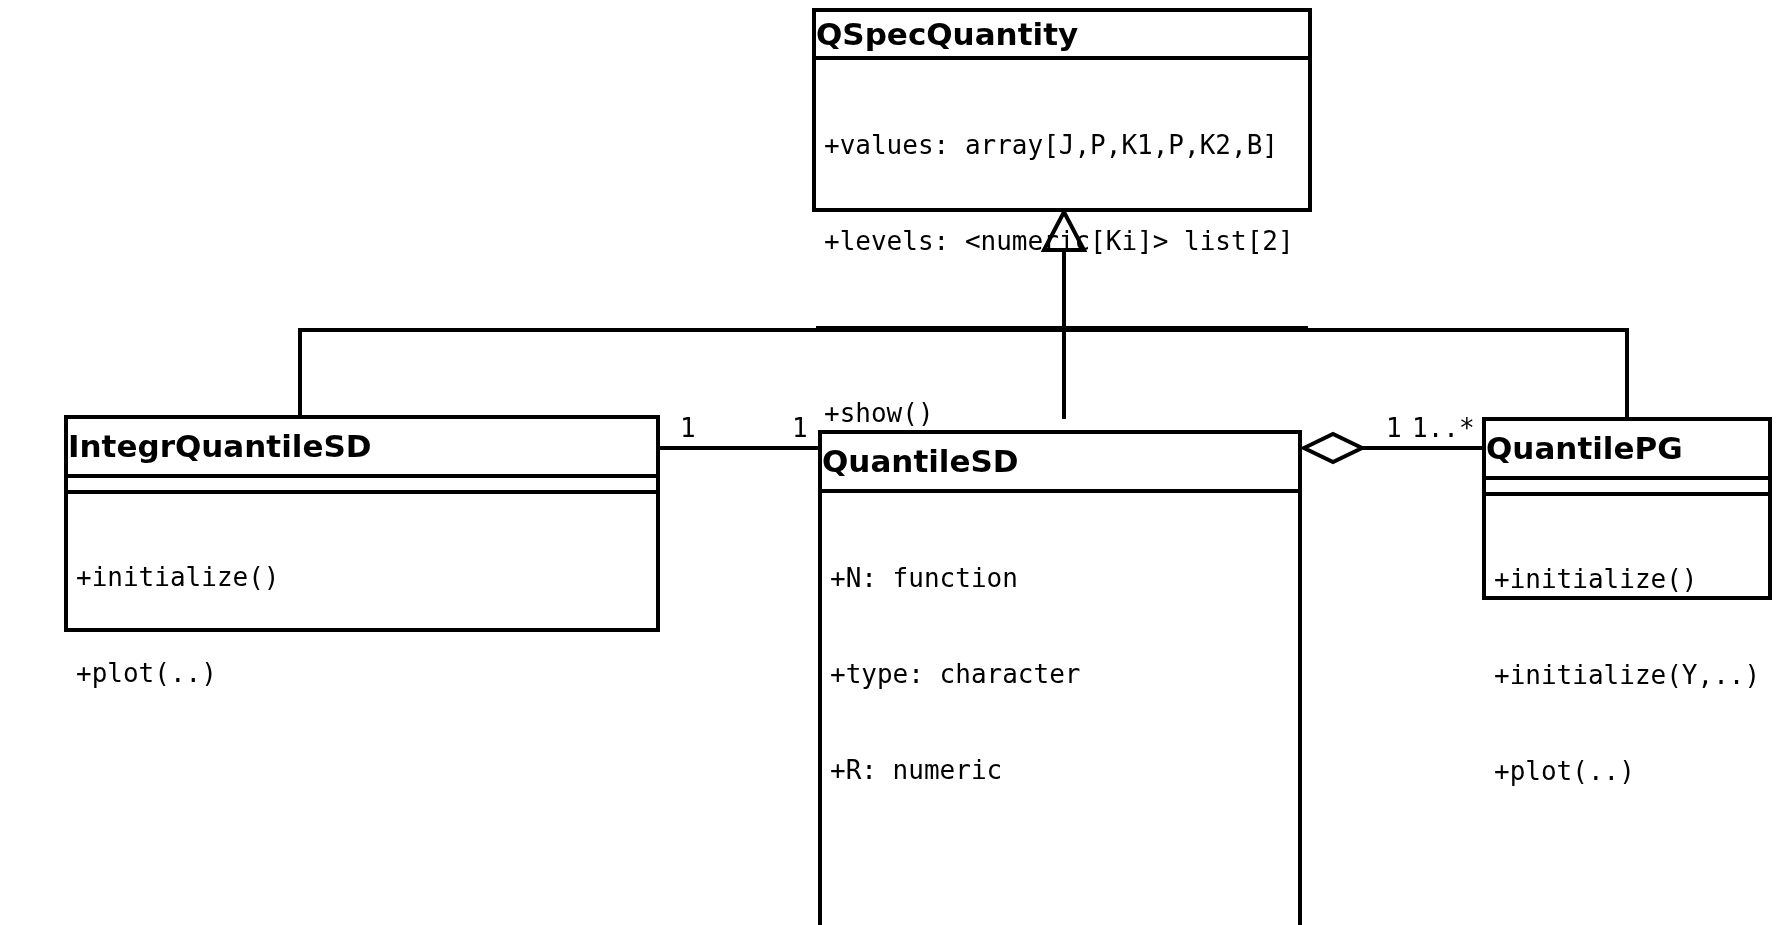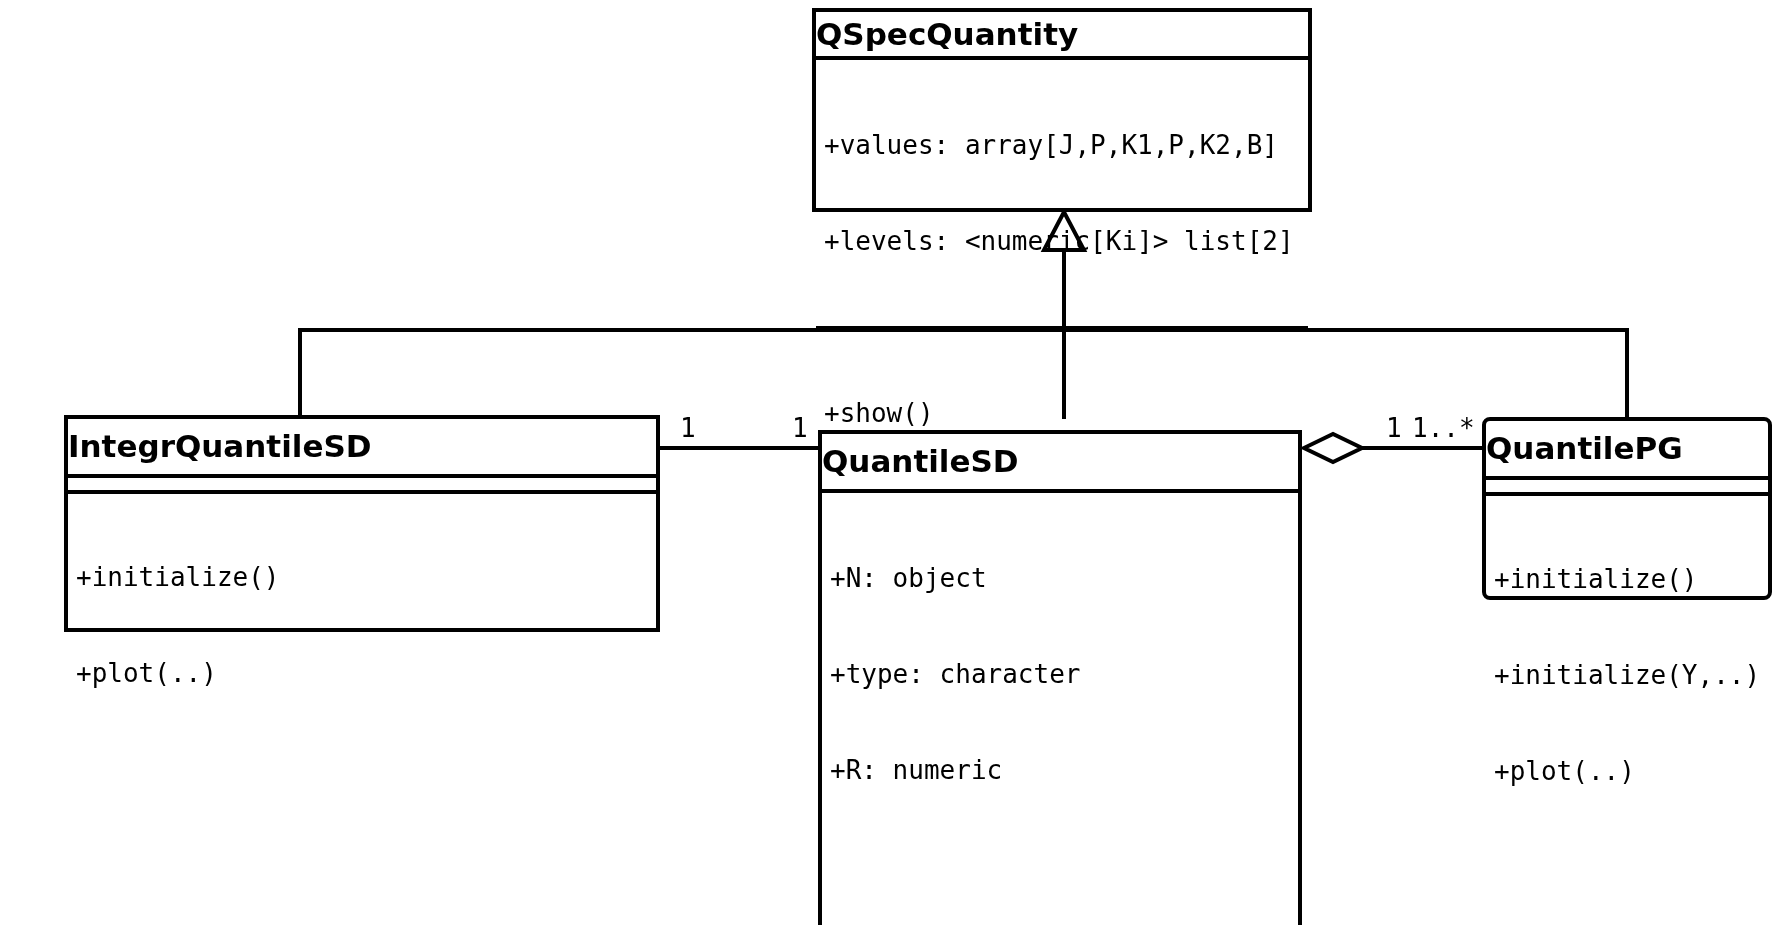--- a/index.html
+++ b/index.html
@@ -92,33 +92,33 @@
     <div class="uml-attrs empty"></div>
     <div class="uml-methods pad3">
       <div class="uml-line">+initialize()</div>
       <div class="uml-line">+plot(..)</div>
     </div>
   </div>
 
   <div class="uml-class" style="left:818px; top:430px; width:484px; height:503px;">
     <div class="uml-title t55">QuantileSD</div>
     <div class="uml-attrs">
-      <div class="uml-line">+N: object</div>
+      <div class="uml-line">+N: function</div>
       <div class="uml-line">+type: character</div>
       <div class="uml-line">+R: numeric</div>
       
       
       
       
       
     </div>
 
   </div>
 
-  <div class="uml-class" style="left:1482px; top:417px; width:290px; height:183px;border-radius:8px;">
+  <div class="uml-class" style="left:1482px; top:417px; width:290px; height:183px;">
     <div class="uml-title t55">QuantilePG</div>
     <div class="uml-attrs empty"></div>
     <div class="uml-methods pad3">
       <div class="uml-line">+initialize()</div>
       <div class="uml-line">+initialize(Y,..)</div>
       <div class="uml-line">+plot(..)</div>
     </div>
   </div>
 
   <div class="mult" style="left:680px; top:414px;">1</div>

